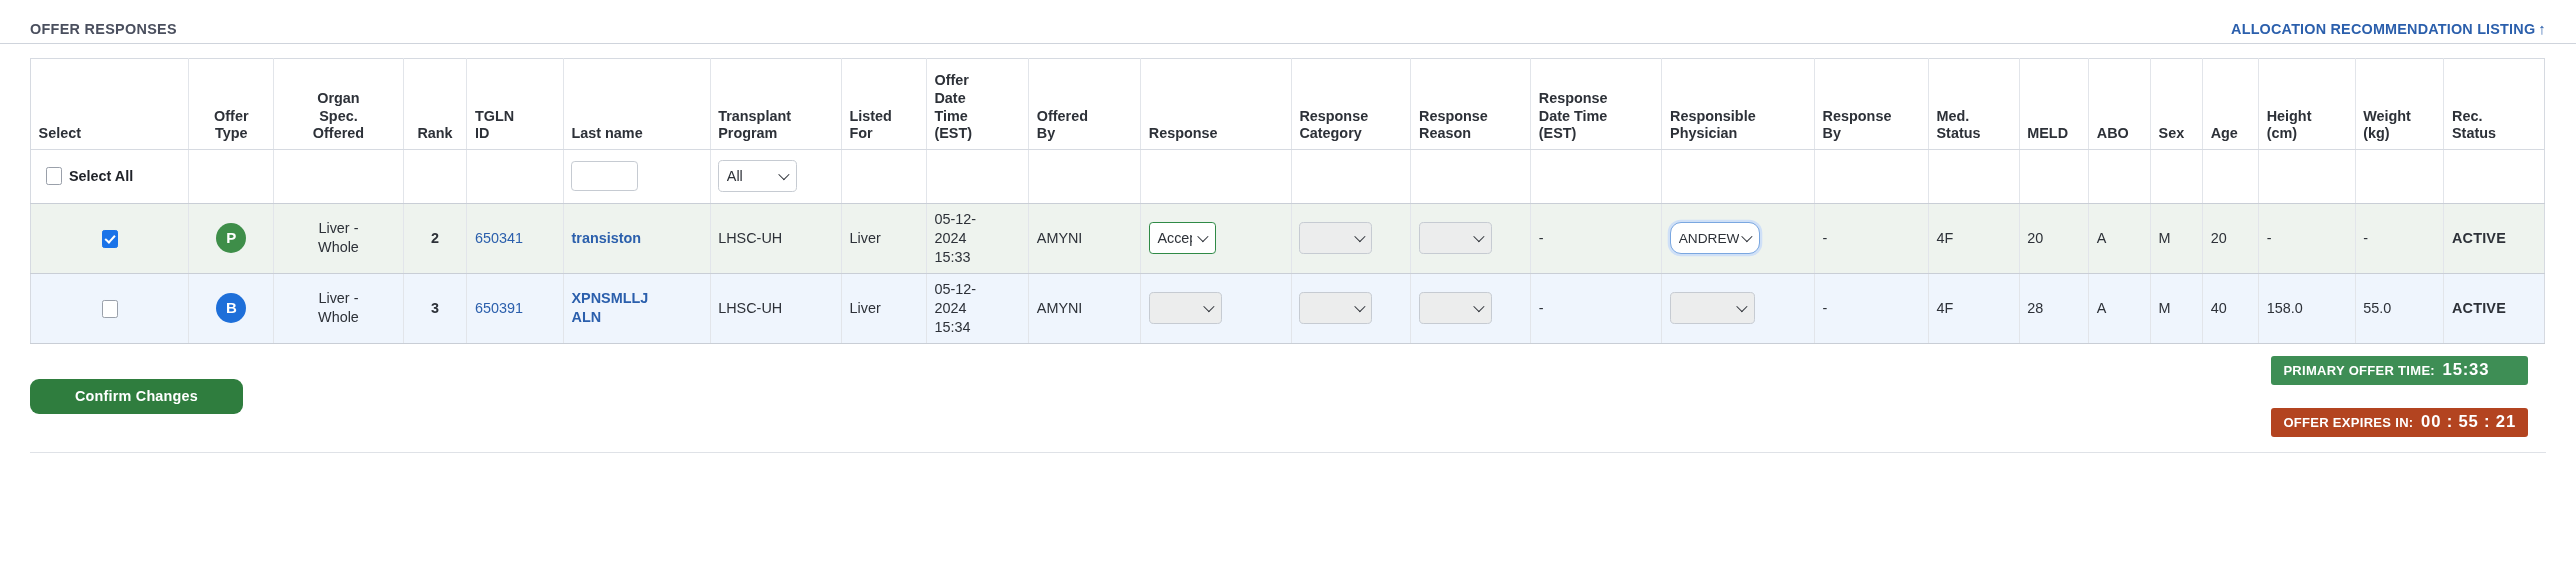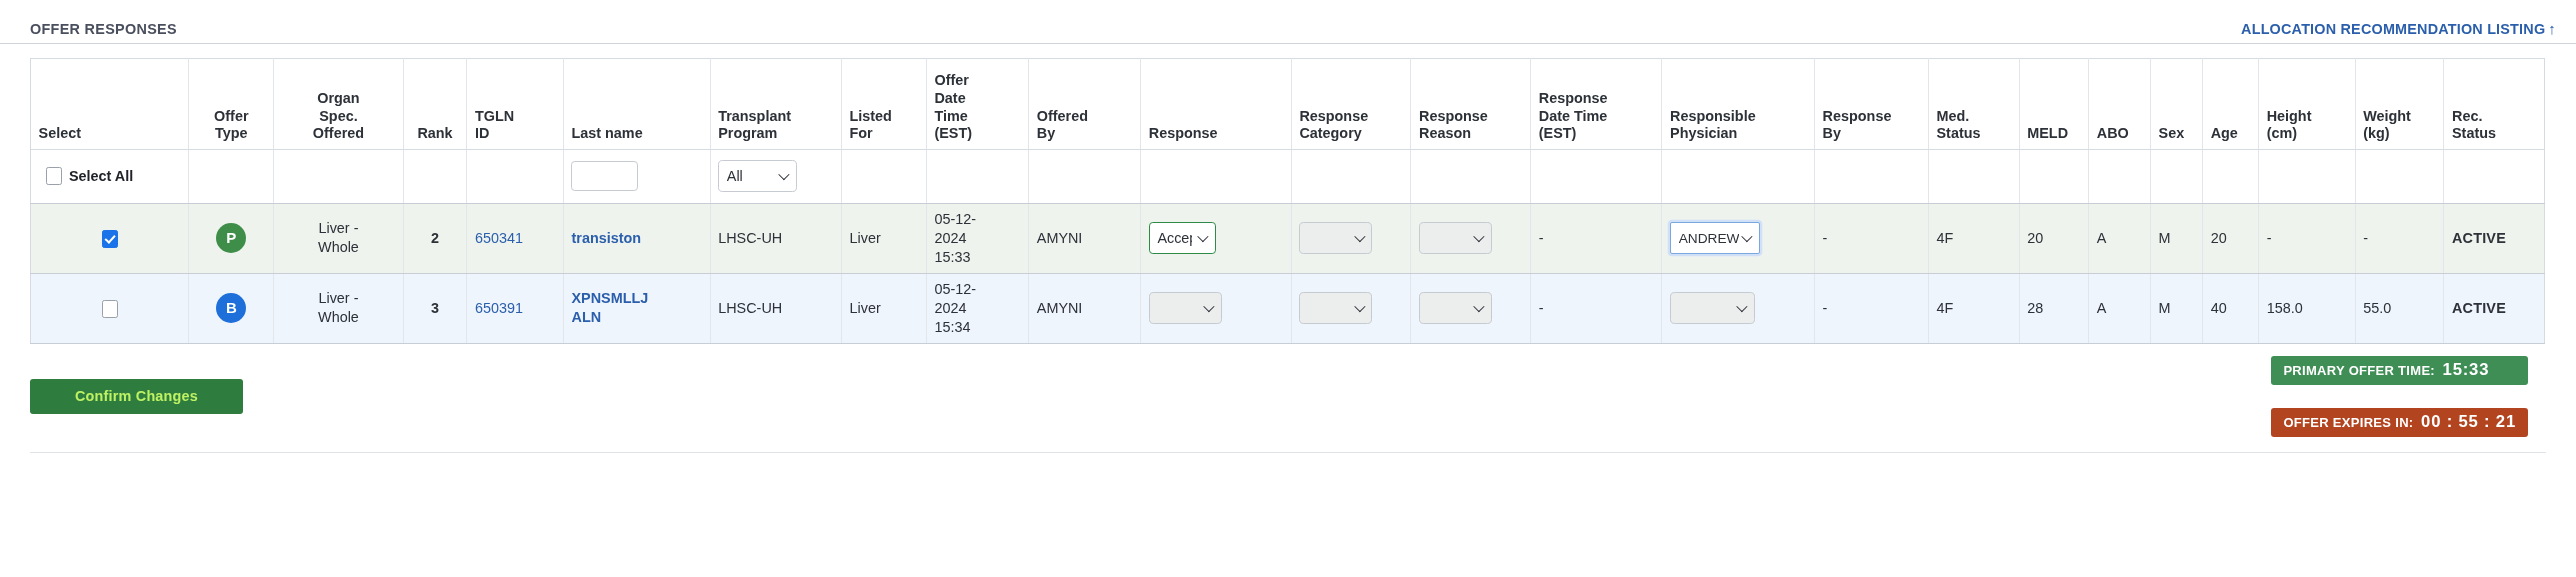--- a/index.html
+++ b/index.html
@@ -10,21 +10,21 @@
   }
   body { width: 2576px; height: 578px; overflow: hidden; }
 
   .page { padding: 0 0 0 0; }
 
   
   .section-head {
     display: flex;
     align-items: flex-end;
     justify-content: space-between;
-    padding: 20px 20px 6px 30px;
+    padding: 20px 30px 6px 30px;
     border-bottom: 1.5px solid #cfd4dc;
     margin: 0 0 0 0;
   }
   .section-title {
     font-size: 14.4px;
     font-weight: bold;
     letter-spacing: 0.3px;
     color: #4a4f5e;
   }
   .alloc-link {
@@ -168,21 +168,21 @@
   .sel.accept {
     width: 67px;
     border: 1.5px solid #2f8a46;
     background-color: #ffffff;
     border-radius: 3.8px;
   }
   .sel.physician {
     width: 90px;
     background-color: #ffffff;
     border: 1.1px solid #7aa7e0;
-    border-radius: 2px;
+    border-radius: 11px;
     box-shadow: 0 0 0 2.3px #cfe0f7;
     font-size: 13.7px;
     padding-right: 20px;
   }
 
   
   .badge-circle {
     display: inline-flex;
     align-items: center; justify-content: center;
     width: 30px; height: 30px;
@@ -198,25 +198,25 @@
   .footer {
     display: flex;
     align-items: center;
     justify-content: space-between;
     padding: 12px 30px 0 30px;
     width: 2576px;
   }
   .foot-left { display: flex; gap: 13.7px; }
   .btn {
     border: none;
-    border-radius: 3px;
+    border-radius: 9px;
     font-family: "Liberation Sans", sans-serif;
     font-size: 14.4px;
     font-weight: bold;
-    color: #bef264;
+    color: #ffffff;
     padding: 0 12px;
     height: 35px;
     cursor: pointer;
     letter-spacing: 0.2px;
   }
   .btn-confirm { background: #2f7d3e; min-width: 213px; }
   .btn-decline { background: #2b2b2b; min-width: 182px; }
 
   .foot-right { display: flex; gap: 23px; padding-right: 18px; flex-direction: column; }
   .timer {

